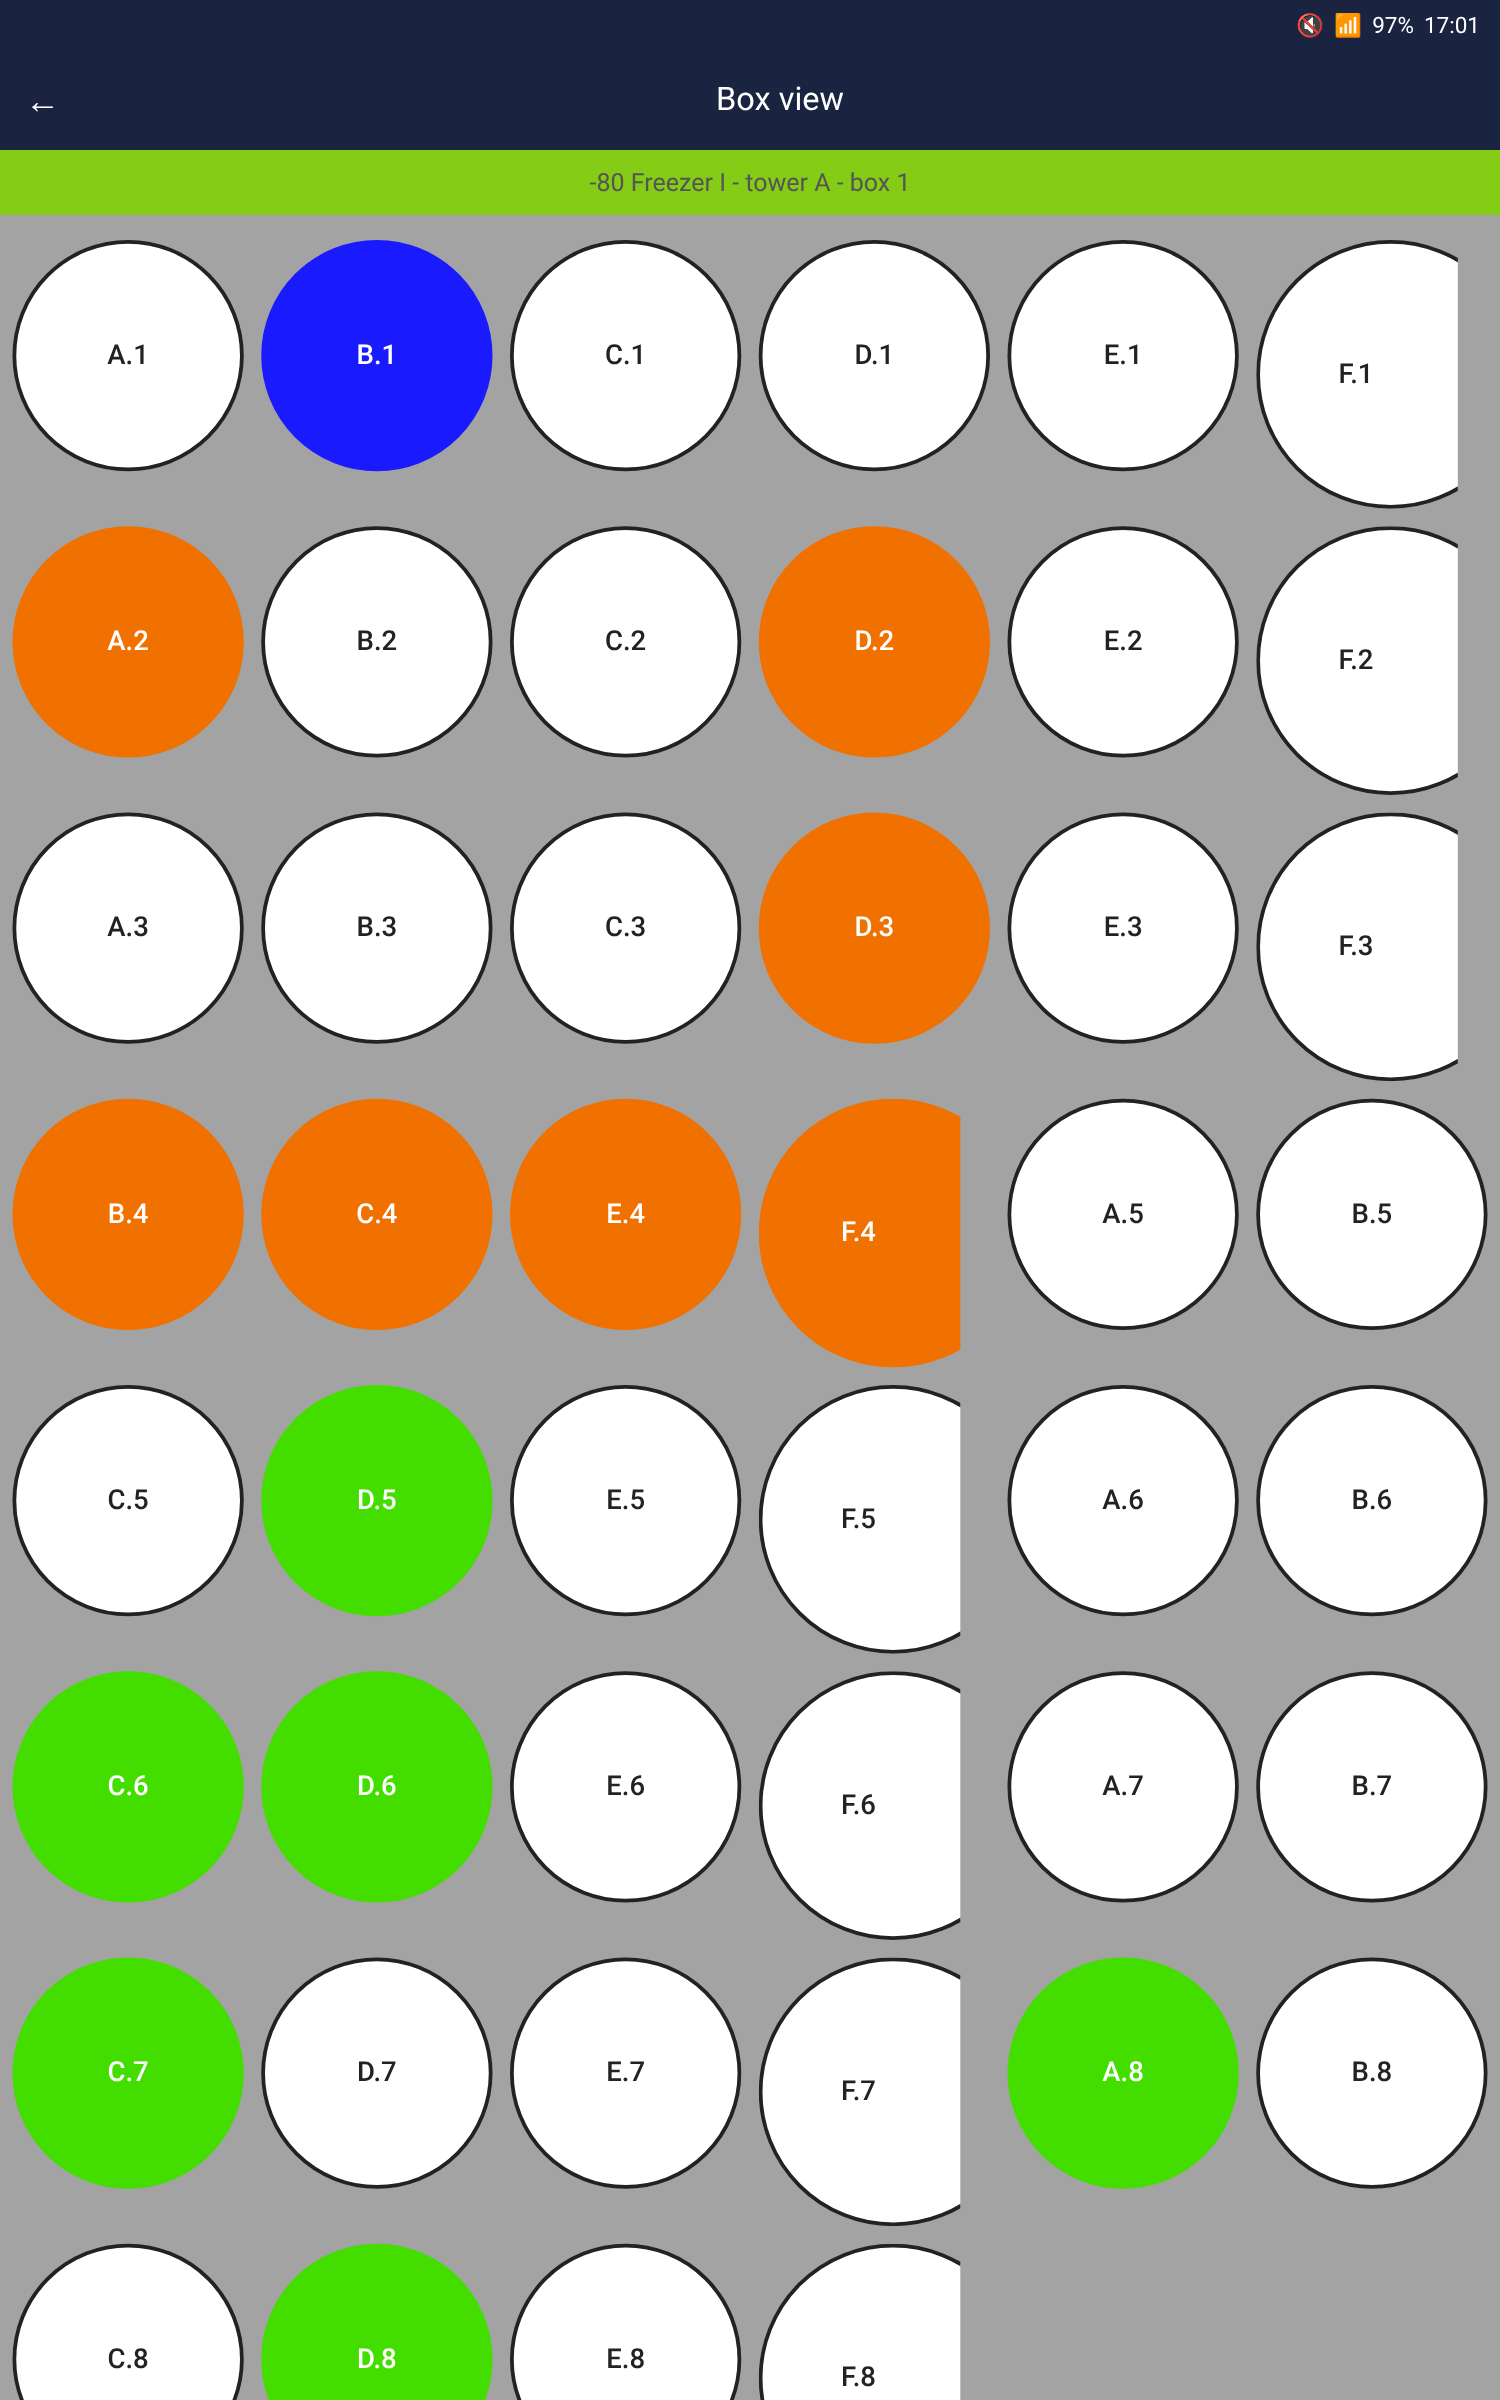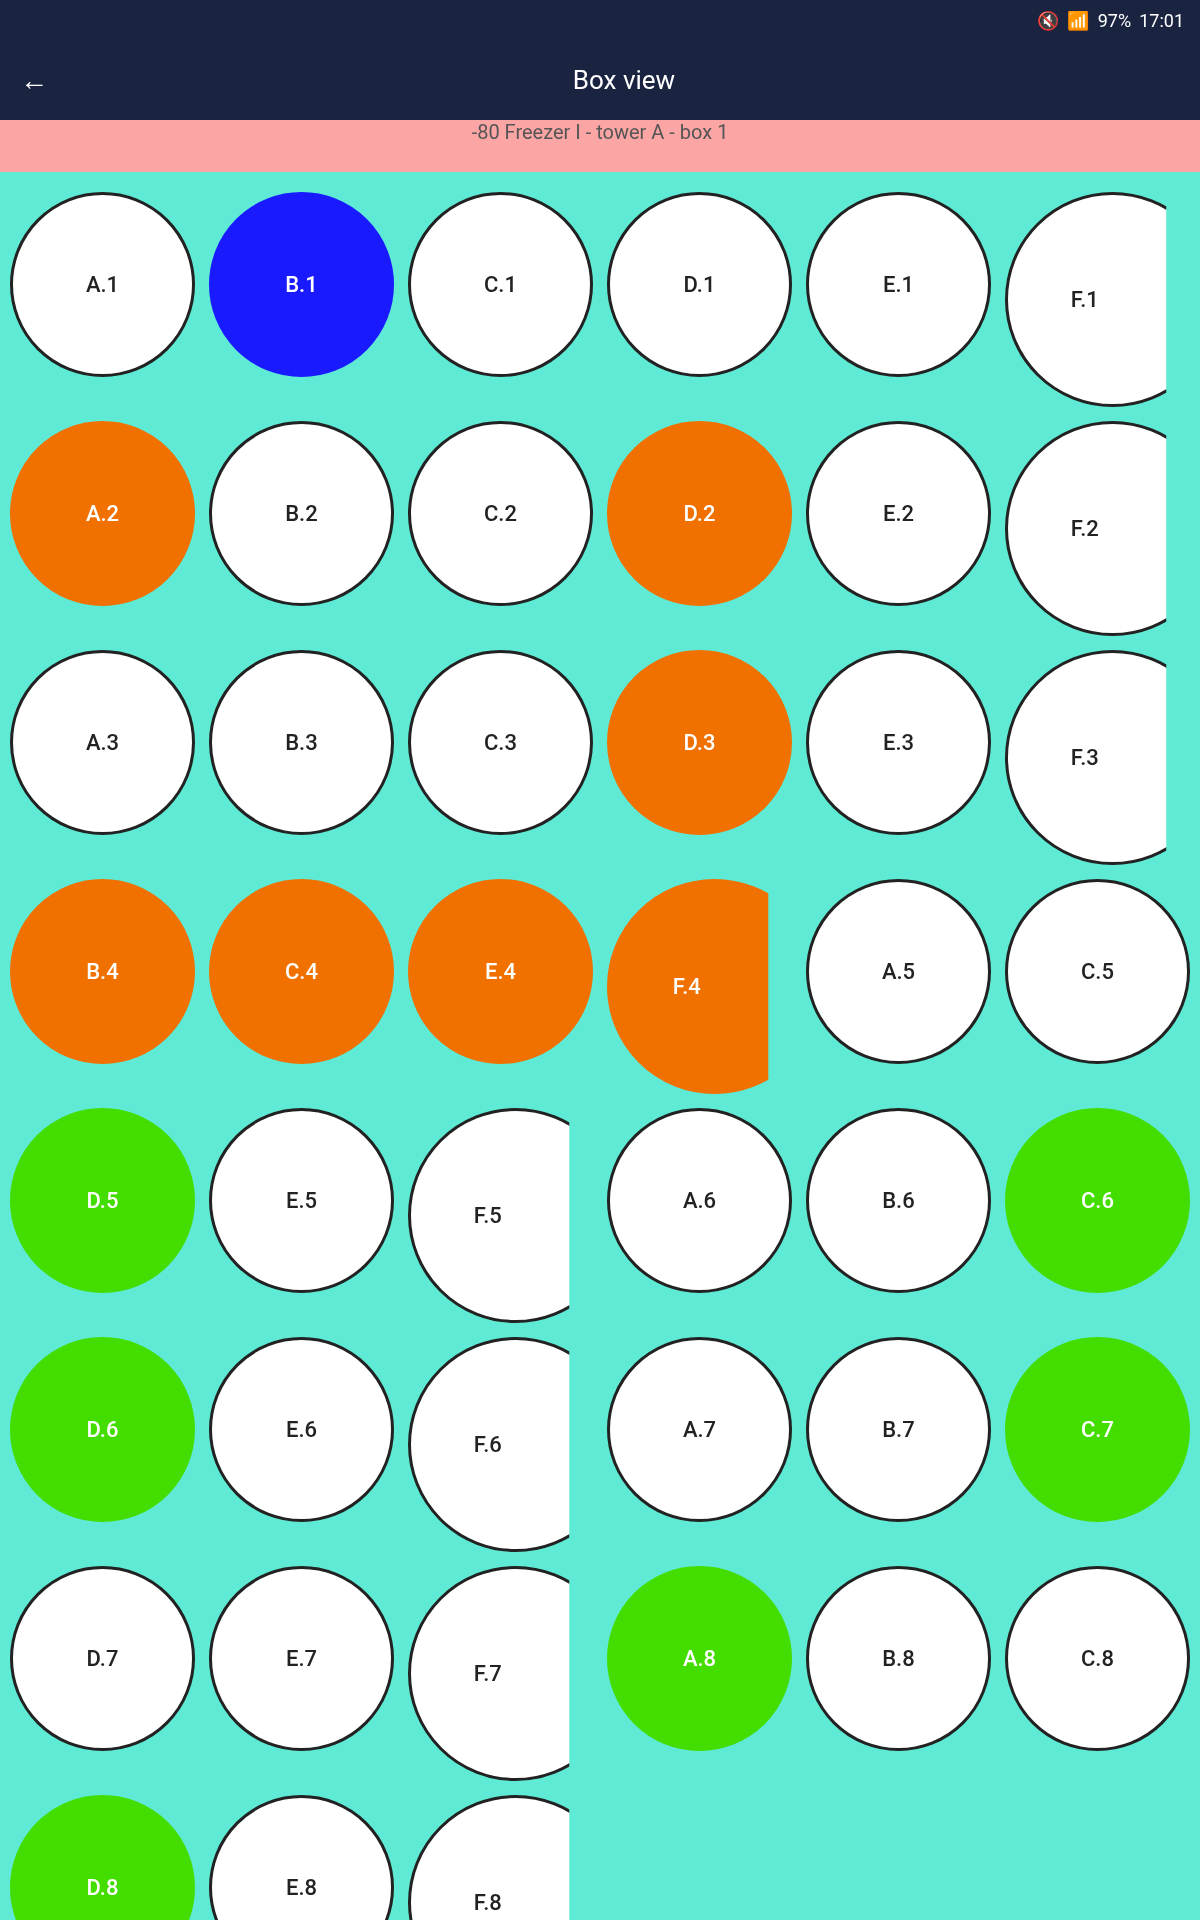--- a/index.html
+++ b/index.html
@@ -51,35 +51,35 @@
       color: white;
       font-size: 26px;
       font-weight: 400;
       margin-left: 48px;
     }
 
     
     .subtitle-bar {
       width: 100%;
       height: 52px;
-      background: #fca5a5;
+      background: #84cc16;
       display: flex;
-      align-items: flex-start;
+      align-items: center;
       justify-content: center;
     }
     .subtitle-text {
       color: #555;
       font-size: 20px;
     }
 
     
     .grid-area {
       width: 100%;
       height: calc(1920px - 40px - 80px - 52px);
-      background: #5eead4;
+      background: #a3a3a3;
       overflow: hidden;
       padding: 20px 10px;
     }
 
     .grid-container {
       display: grid;
       grid-template-columns: repeat(6, 1fr);
       gap: 14px;
       width: 100%;
     }
@@ -157,20 +157,21 @@
       <div class="cell ">B.3</div>
       <div class="cell ">C.3</div>
       <div class="cell orange">D.3</div>
       <div class="cell ">E.3</div>
       <div class="cell " style="margin-right: -30px; clip-path: inset(0px 25% 0px 0px); border-radius: 50%; padding-right: 30%;">F.3</div>
       <div class="cell orange">B.4</div>
       <div class="cell orange">C.4</div>
       <div class="cell orange">E.4</div>
       <div class="cell orange" style="margin-right: -30px; clip-path: inset(0px 25% 0px 0px); border-radius: 50%; padding-right: 30%;">F.4</div>
       <div class="cell ">A.5</div>
+      <div class="cell ">B.5</div>
       <div class="cell ">C.5</div>
       <div class="cell green">D.5</div>
       <div class="cell ">E.5</div>
       <div class="cell " style="margin-right: -30px; clip-path: inset(0px 25% 0px 0px); border-radius: 50%; padding-right: 30%;">F.5</div>
       <div class="cell ">A.6</div>
       <div class="cell ">B.6</div>
       <div class="cell green">C.6</div>
       <div class="cell green">D.6</div>
       <div class="cell ">E.6</div>
       <div class="cell " style="margin-right: -30px; clip-path: inset(0px 25% 0px 0px); border-radius: 50%; padding-right: 30%;">F.6</div>

